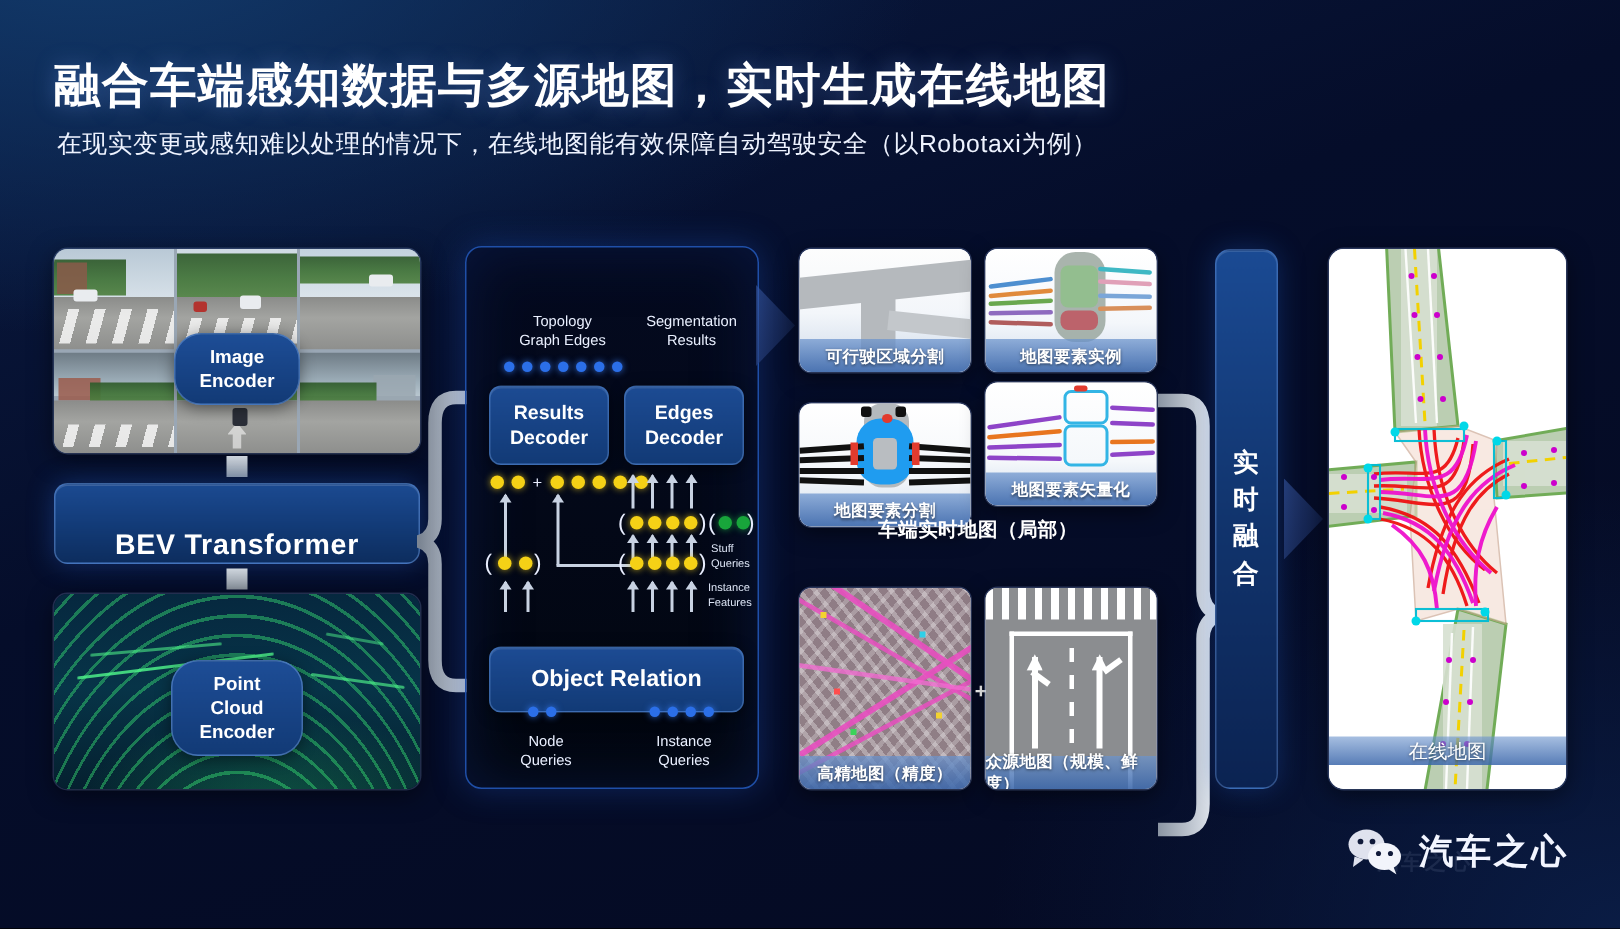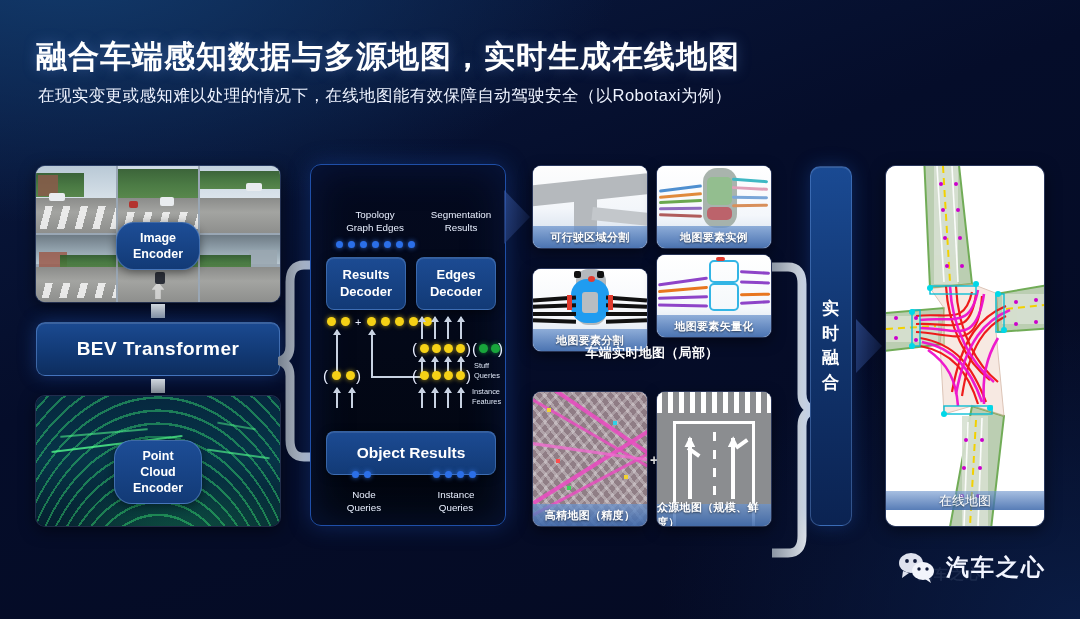--- a/index.html
+++ b/index.html
@@ -52,21 +52,21 @@
   .cam .carr{ position:absolute; width:9px; height:7px; border-radius:2px; background:#b3332e; }
   .cam .arrow{ position:absolute; left:42%; bottom:4%; width:16%; height:26%;
     background:rgba(255,255,255,.55); clip-path:polygon(50% 0,100% 45%,72% 45%,72% 100%,28% 100%,28% 45%,0 45%); }
   .cam .canopy{ position:absolute; left:-10%; right:-10%; top:0; height:44%;
     background:linear-gradient(180deg,#6e7b85 0%,#9fb0bb 70%,#b9c7d0 100%); }
 
   #bev-transformer{
     left:36px; top:322px; width:244px; height:54px; border-radius:9px;
     background:linear-gradient(180deg,#1b4a91 0%,#123a76 55%,#0d2d5e 100%);
     border:1px solid rgba(130,180,255,.4);
-    display:flex; align-items:center; justify-content:center;
+    display:flex; align-items:flex-end; justify-content:center;
     font-size:19px; font-weight:600; letter-spacing:.5px;
     box-shadow:0 0 18px rgba(40,110,220,.35), inset 0 1px 0 rgba(255,255,255,.14);
   }
   #point-cloud{
     left:36px; top:396px; width:244px; height:130px; border-radius:9px; overflow:hidden;
     background:
       radial-gradient(ellipse 230px 120px at 62% 118%, rgba(40,230,120,.30) 0%, rgba(8,40,70,0) 62%),
       linear-gradient(180deg,#06283f 0%,#073448 48%,#05202f 100%);
     box-shadow:0 0 0 1px rgba(160,190,255,.2), 0 4px 16px rgba(0,0,0,.5);
   }
@@ -394,21 +394,21 @@
       <div>Instance</div>
       <div>Features</div>
     </div>
 
     <div class="uparrow" style="left:110px; top:223px; height:20px;"></div>
     <div class="uparrow" style="left:123px; top:223px; height:20px;"></div>
     <div class="uparrow" style="left:136px; top:223px; height:20px;"></div>
     <div class="uparrow" style="left:149px; top:223px; height:20px;"></div>
 
     <div class="md-box" id="object-decoder">
-      <span>Object Results</span>
+      <span>Object Relation</span>
     </div>
 
     <div class="dotrow" id="dots-node">
       <span class="dot b"></span>
         <span class="dot b"></span>
     </div>
     <div class="dotrow" id="dots-instance">
       <span class="dot b"></span>
         <span class="dot b"></span>
         <span class="dot b"></span>

